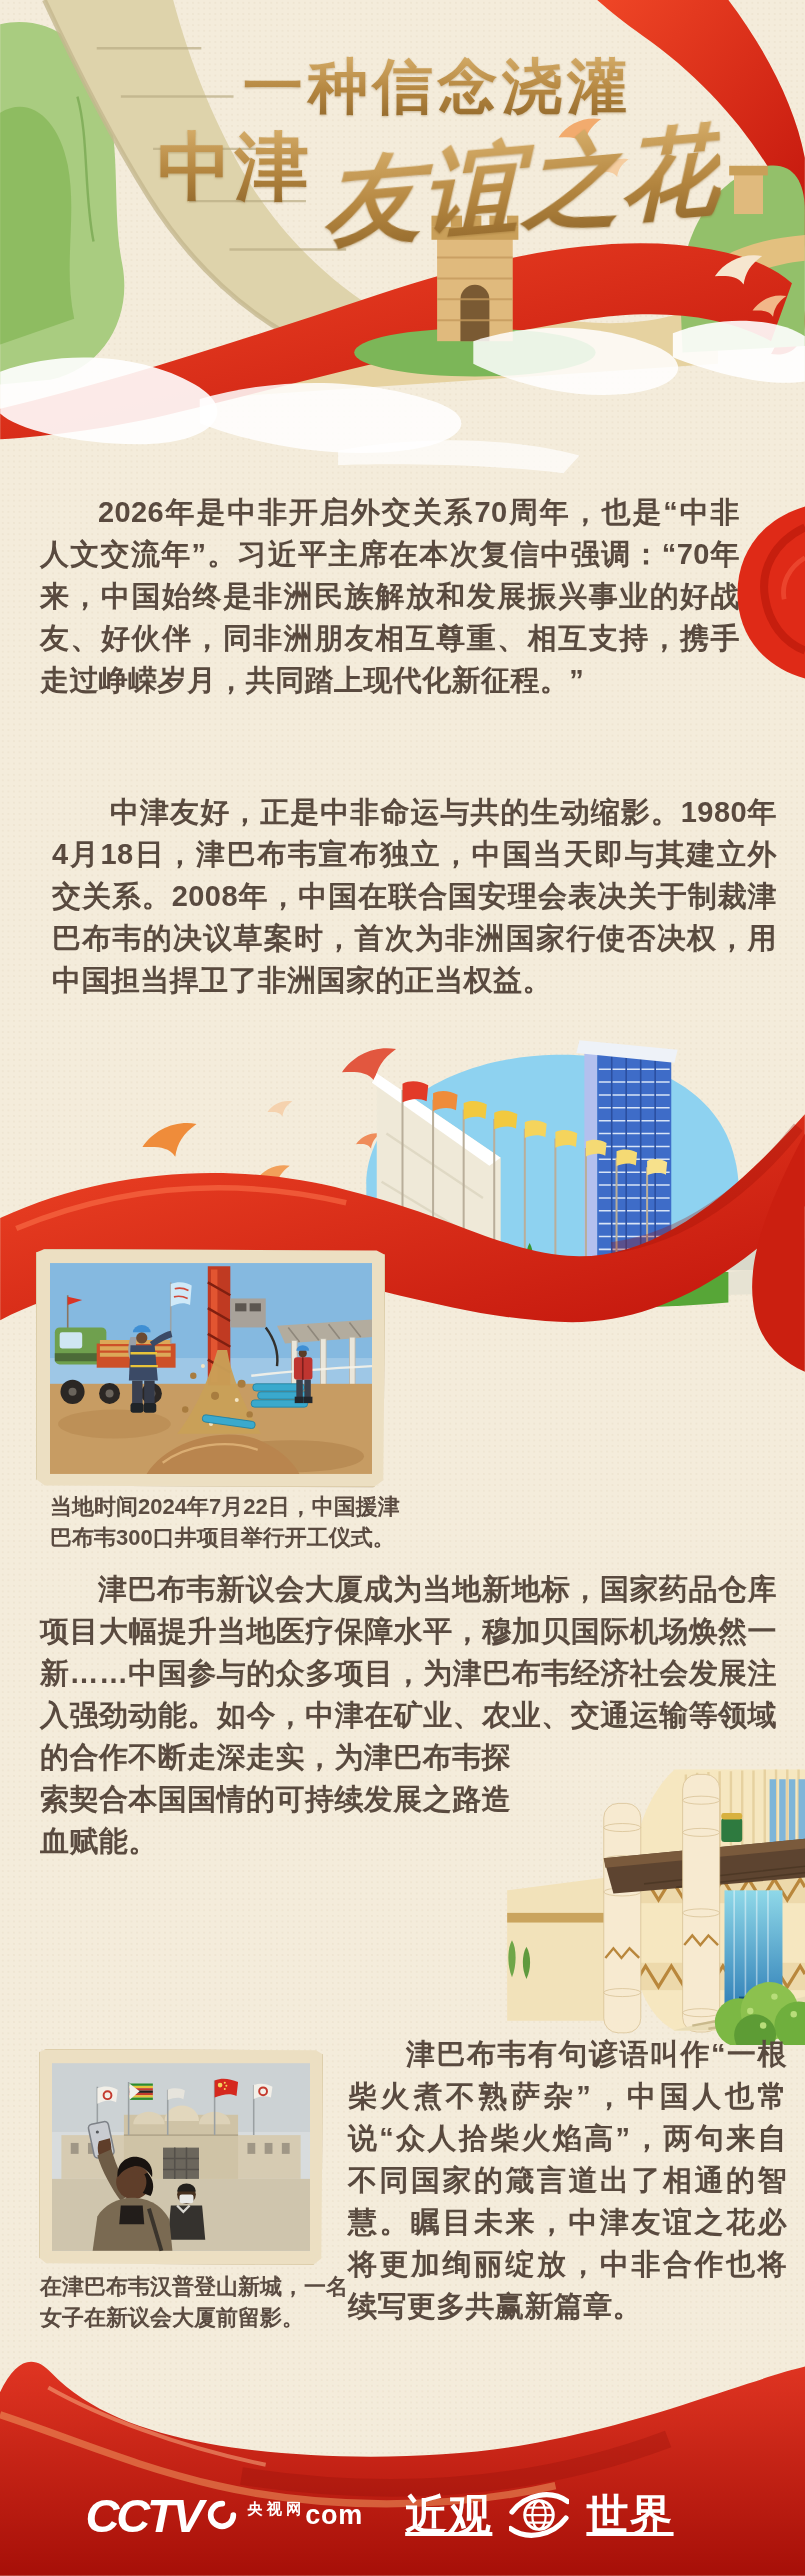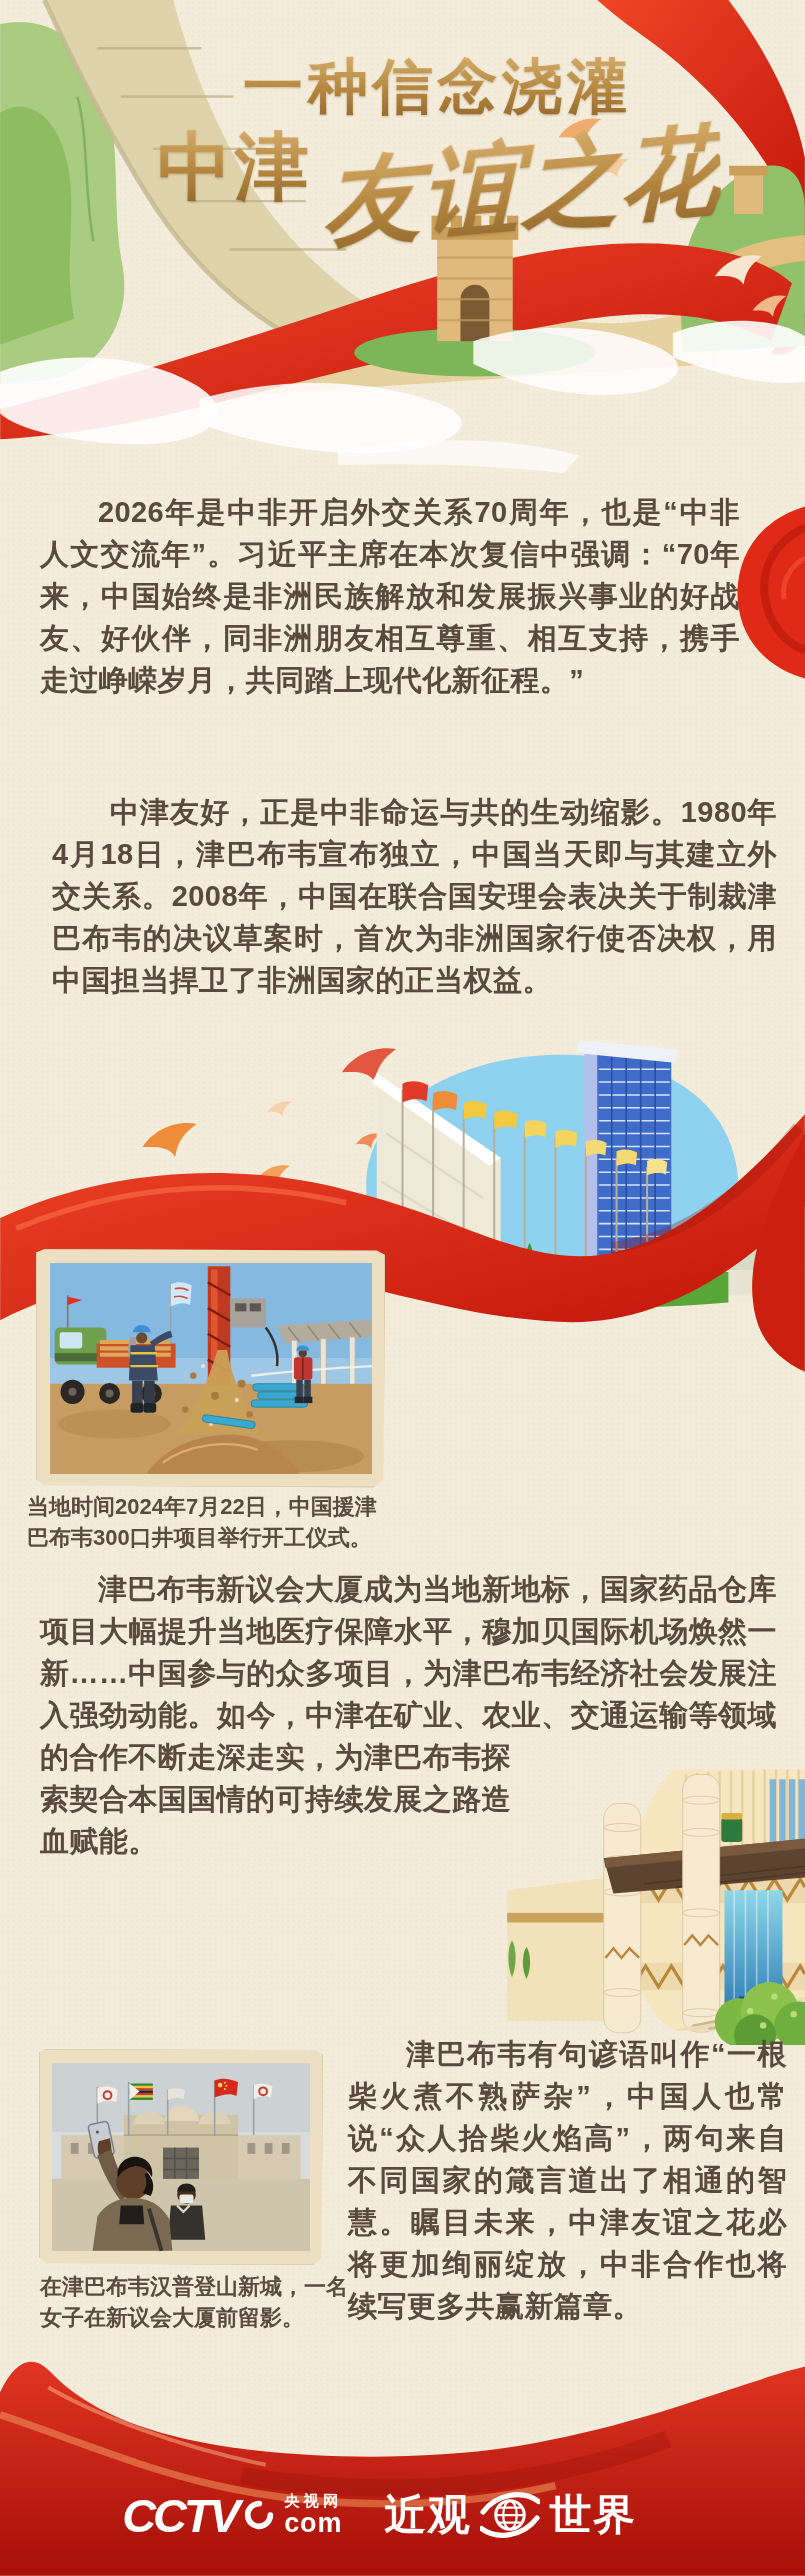--- a/index.html
+++ b/index.html
@@ -39,44 +39,44 @@
   }
   .polaroid{
     position:absolute;background:#ecdfc2;
     box-shadow:0 2.4px 8px rgba(90,60,30,.28), inset 0 0 0 0.8px #d9c9a4;
     border-radius:3.2px;
     clip-path:polygon(0 1.5%,2.5% 0,97.5% .6%,100% 2.5%,99.4% 97%,96.5% 100%,2.5% 99.2%,0 96.5%);
   }
   .polaroid svg{display:block;}
   #photo-card-1{left:36px;top:1249px;padding:13.7px;}
   #photo-card-2{left:39px;top:2049px;padding:13px;}
-  #caption-1{left:27px;top:1492px;width:354px;}
+  #caption-1{left:50px;top:1492px;width:354px;}
   #caption-2{left:40px;top:2272px;width:322px;}
   #p1{left:40px;top:491px;width:700px;}
   #p2{left:52px;top:791px;width:725px;}
   #p3{left:401px;top:1311px;width:370px;line-height:1.6;}
   #p4{left:40px;top:1568px;width:737px;}
   #p5{left:348px;top:2033px;width:439px;}
   .sp1{float:right;width:0;height:187px;}
   .sp2{float:right;clear:right;width:266px;height:250px;}
   #header-art{left:0;top:0;}
   #ribbon-fold{right:0;top:506px;}
   #mid-art{left:0;top:1037px;}
   #parliament-art{left:483px;top:1755px;}
   #footer-art{left:0;top:2318px;}
   .logos{
     position:absolute;top:2478px;left:0;width:759px;height:74px;
     display:flex;justify-content:center;align-items:center;gap:42px;color:#fff;
   }
   .cctv{display:flex;align-items:center;gap:4.8px;}
   .cctv .letters{font-size:47px;font-weight:900;font-style:italic;letter-spacing:-3.2px;}
-  .cctv .col{display:flex;flex-direction:column;line-height:1.05;margin-left:3.2px;}
+  .cctv .col{display:flex;flex-direction:row;line-height:1.05;margin-left:3.2px;}
   .cctv .cn{font-size:15.3px;letter-spacing:4px;font-weight:700;}
   .cctv .com{font-size:27px;font-weight:700;letter-spacing:0.8px;}
-  .jgsj{display:flex;align-items:center;gap:9px;}
+  .jgsj{display:flex;align-items:center;gap:17px;text-decoration:underline;}
   .jgsj .zh{font-size:42px;font-weight:900;letter-spacing:1.6px;}
 </style>
 </head>
 <body>
 
 <div class="page">
 
   <svg id="header-art" class="abs" width="805" height="519" viewBox="0 0 1000 645">
     <defs>
       <linearGradient id="gRedH" x1="0" y1="0" x2="1" y2="1">

